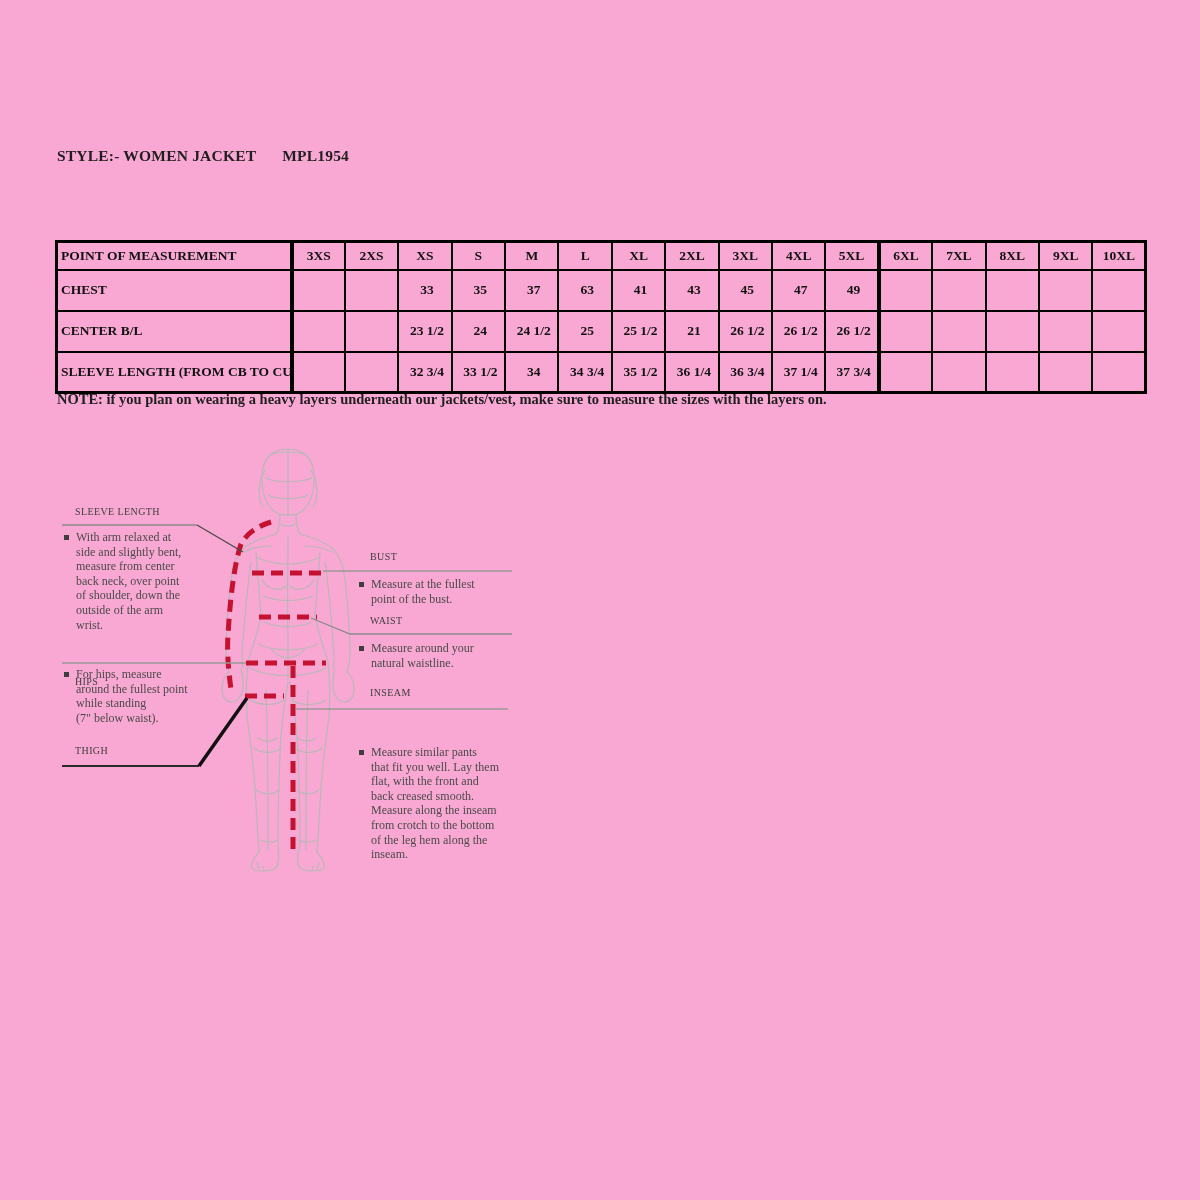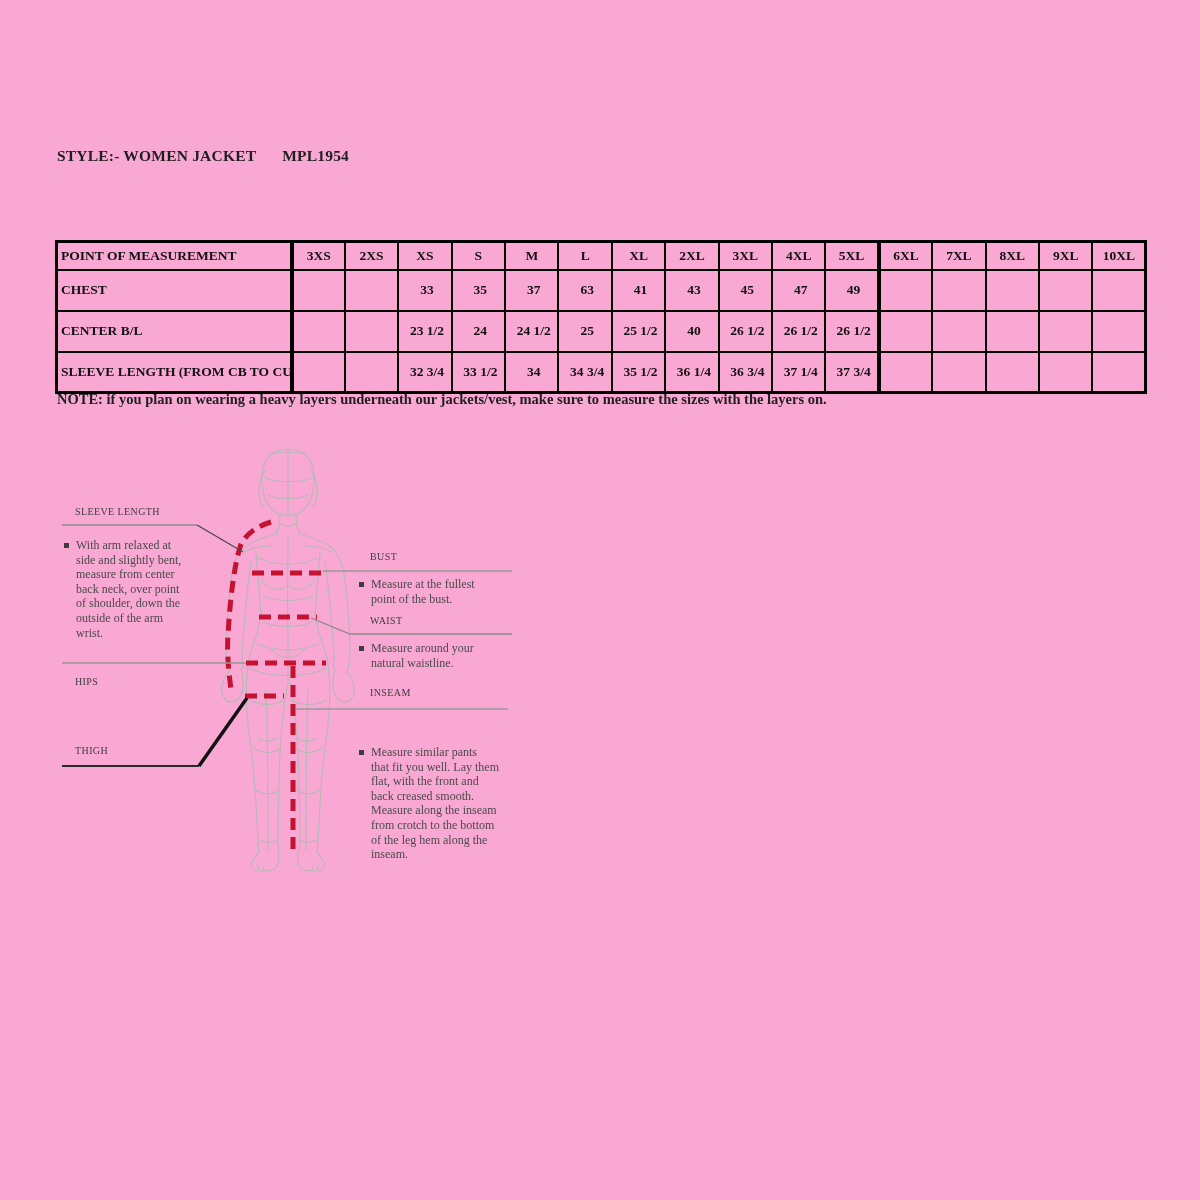--- a/index.html
+++ b/index.html
@@ -41,21 +41,21 @@
   }
   .d-text{
     position:absolute;z-index:2;font-size:12px;line-height:14.6px;color:#4a4a4a;
     white-space:pre-line;
   }
   .d-text.bulleted::before{
     content:"";position:absolute;left:-12px;top:5px;width:5px;height:5px;background:#3d3d3d;
   }
   
   .sec-sleeve-head{left:75px;top:506px;}
-  .sec-sleeve-text{left:76px;top:530px;width:140px;margin-top:8px;}
+  .sec-sleeve-text{left:76px;top:530px;width:140px;}
   .sec-hips-head{left:75px;top:676px;}
   .sec-hips-text{left:76px;top:667px;width:152px;}
   .sec-thigh-head{left:75px;top:745px;}
   .sec-thigh-text{left:76px;top:772px;width:165px;}
   .sec-bust-head{left:370px;top:551px;}
   .sec-bust-text{left:371px;top:577px;width:150px;}
   .sec-waist-head{left:370px;top:615px;}
   .sec-waist-text{left:371px;top:641px;width:145px;}
   .sec-inseam-head{left:370px;top:687px;}
   .sec-inseam-text{left:371px;top:713px;width:160px;margin-top:32px;}
@@ -132,21 +132,21 @@
         </tr>
         <tr>
           <th class="thick-right">CENTER B/L</th>
           <td></td>
           <td></td>
           <td>23 1/2</td>
           <td>24</td>
           <td>24 1/2</td>
           <td>25</td>
           <td>25 1/2</td>
-          <td>40</td>
+          <td>21</td>
           <td>26 1/2</td>
           <td>26 1/2</td>
           <td class="thick-right">26 1/2</td>
           <td></td>
           <td></td>
           <td></td>
           <td></td>
           <td></td>
         </tr>
         <tr>
@@ -265,20 +265,24 @@
   <div class="d-head sec-sleeve-head">SLEEVE LENGTH</div>
   <div class="d-text bulleted sec-sleeve-text">With arm relaxed at
 side and slightly bent,
 measure from center
 back neck, over point
 of shoulder, down the
 outside of the arm
 wrist.</div>
 
   <div class="d-head sec-hips-head">HIPS</div>
+  <div class="d-text bulleted sec-hips-text">For hips, measure
+around the fullest point
+while standing
+(7" below waist).</div>
 
   <div class="d-head sec-thigh-head">THIGH</div>
 
   <div class="d-head sec-bust-head">BUST</div>
   <div class="d-text bulleted sec-bust-text">Measure at the fullest
 point of the bust.</div>
 
   <div class="d-head sec-waist-head">WAIST</div>
   <div class="d-text bulleted sec-waist-text">Measure around your
 natural waistline.</div>

